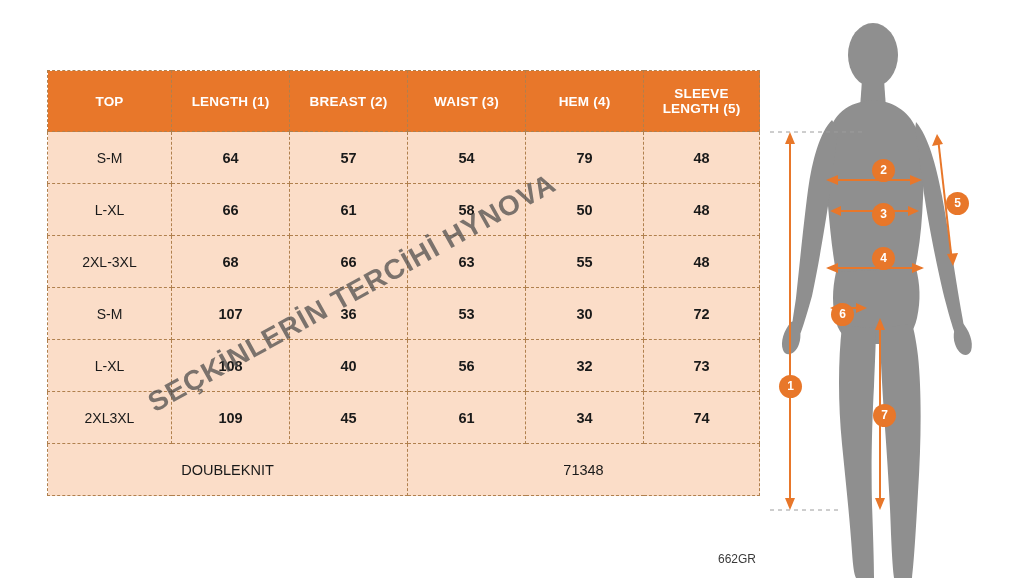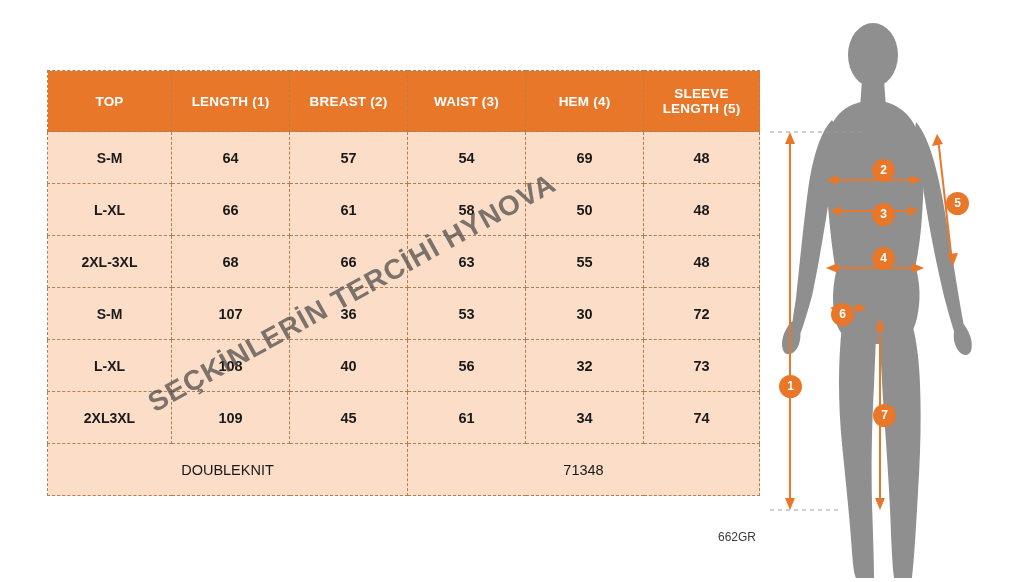--- a/index.html
+++ b/index.html
@@ -40,21 +40,21 @@
     font-size: 14.5px;
   }
   #size-table td.hdr {
     background: #e8772a;
     color: #ffffff;
     font-weight: bold;
     font-size: 13.5px;
     letter-spacing: .2px;
   }
   #size-table td.rowlabel {
-    font-weight: bold;
+    font-weight: normal;
     font-size: 14px;
   }
   #size-table td.num {
     font-weight: bold;
   }
   #size-table tr.tall td { height: 56px; }
 
   
   #watermark {
     position: absolute;
@@ -67,21 +67,21 @@
     opacity: .72;
     white-space: nowrap;
     letter-spacing: 1px;
     pointer-events: none;
     font-family: "Liberation Sans", sans-serif;
   }
 
   #code-label {
     position: absolute;
     left: 718px;
-    top: 530px;
+    top: 552px;
     font-size: 12px;
     color: #3a3a3a;
   }
 
   
   #figure-area {
     position: absolute;
     left: 770px;
     top: 10px;
     width: 254px;
@@ -125,21 +125,21 @@
         <td class="hdr">WAIST (3)</td>
         <td class="hdr">HEM (4)</td>
         <td class="hdr">SLEEVE LENGTH (5)</td>
       </tr>
 
       <tr>
         <td class="rowlabel">S-M</td>
         <td class="num">64</td>
         <td class="num">57</td>
         <td class="num">54</td>
-        <td class="num">69</td>
+        <td class="num">79</td>
         <td class="num">48</td>
       </tr>
 
       <tr>
         <td class="rowlabel">L-XL</td>
         <td class="num">66</td>
         <td class="num">61</td>
         <td class="num">58</td>
         <td class="num">50</td>
         <td class="num">48</td>

